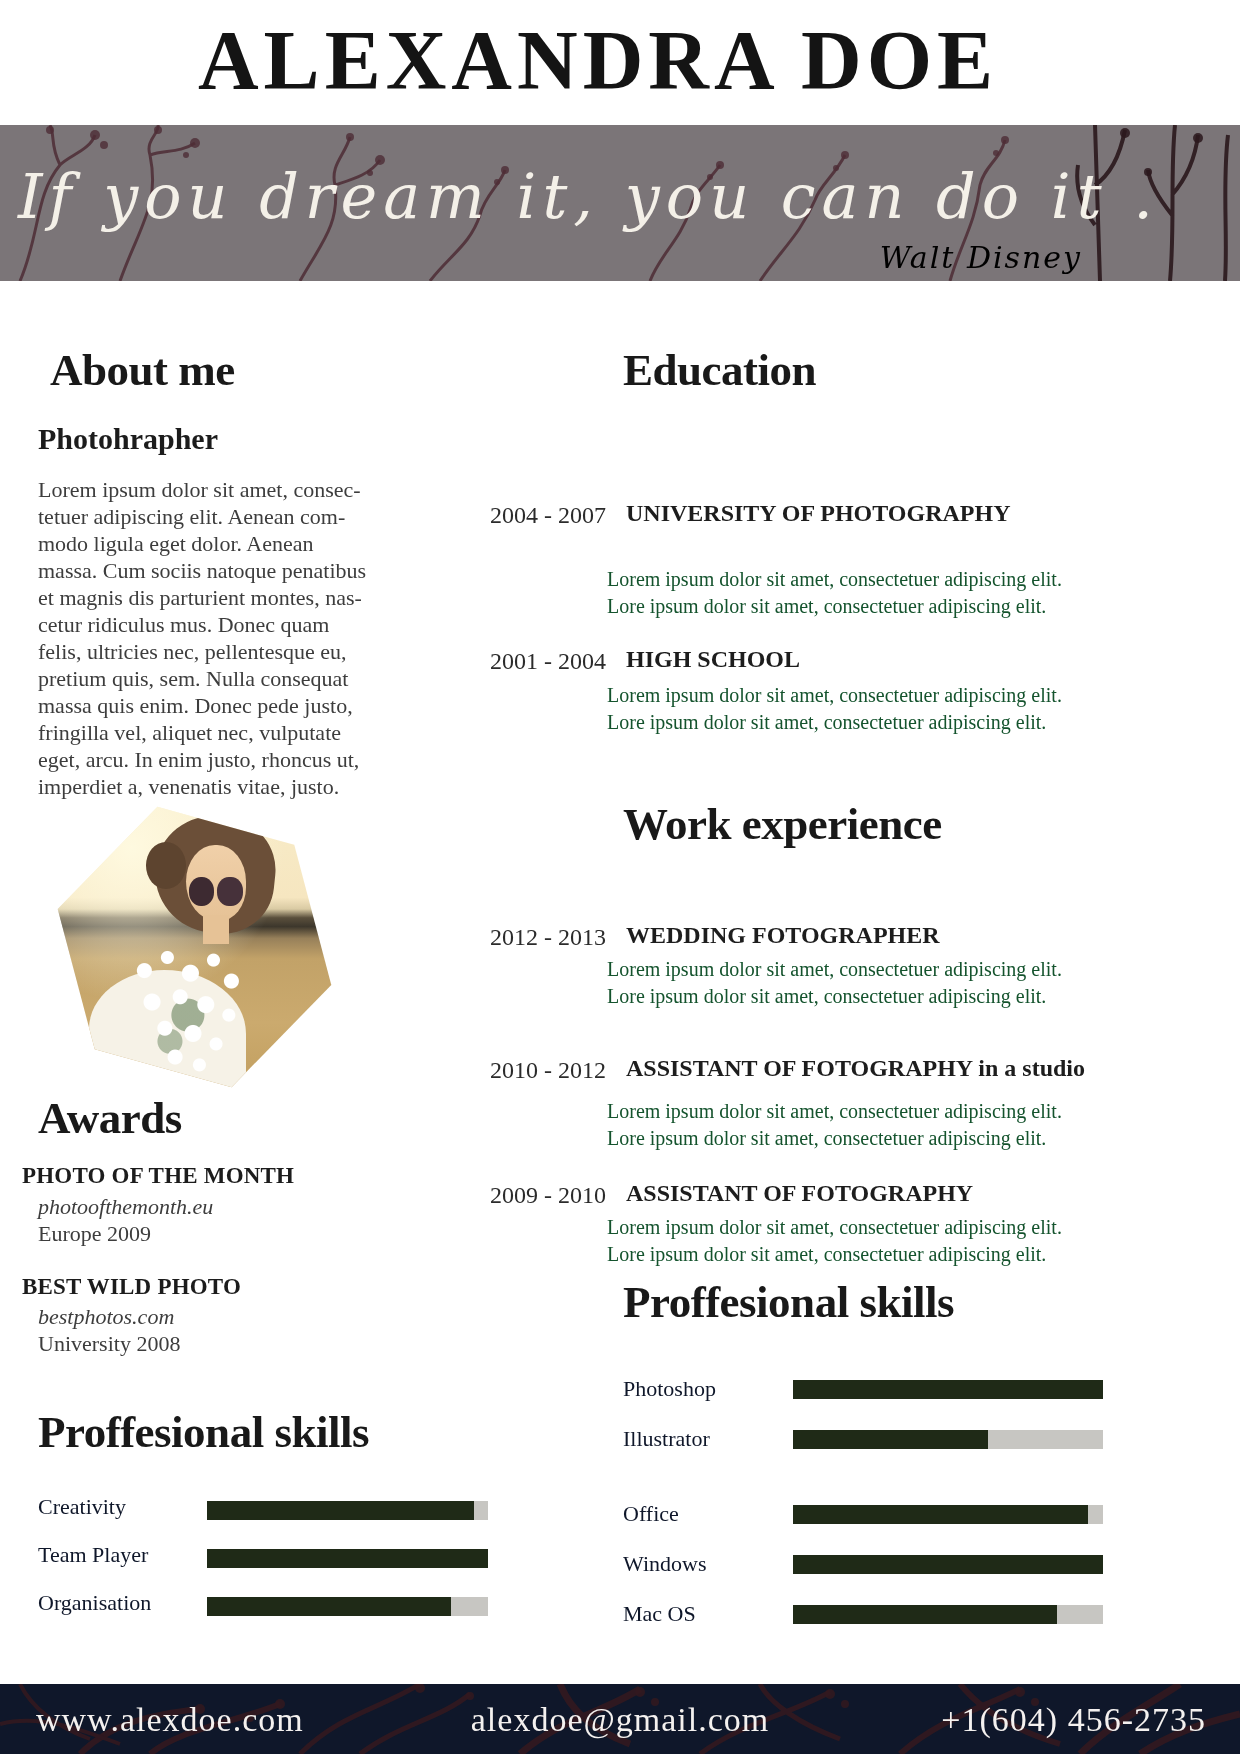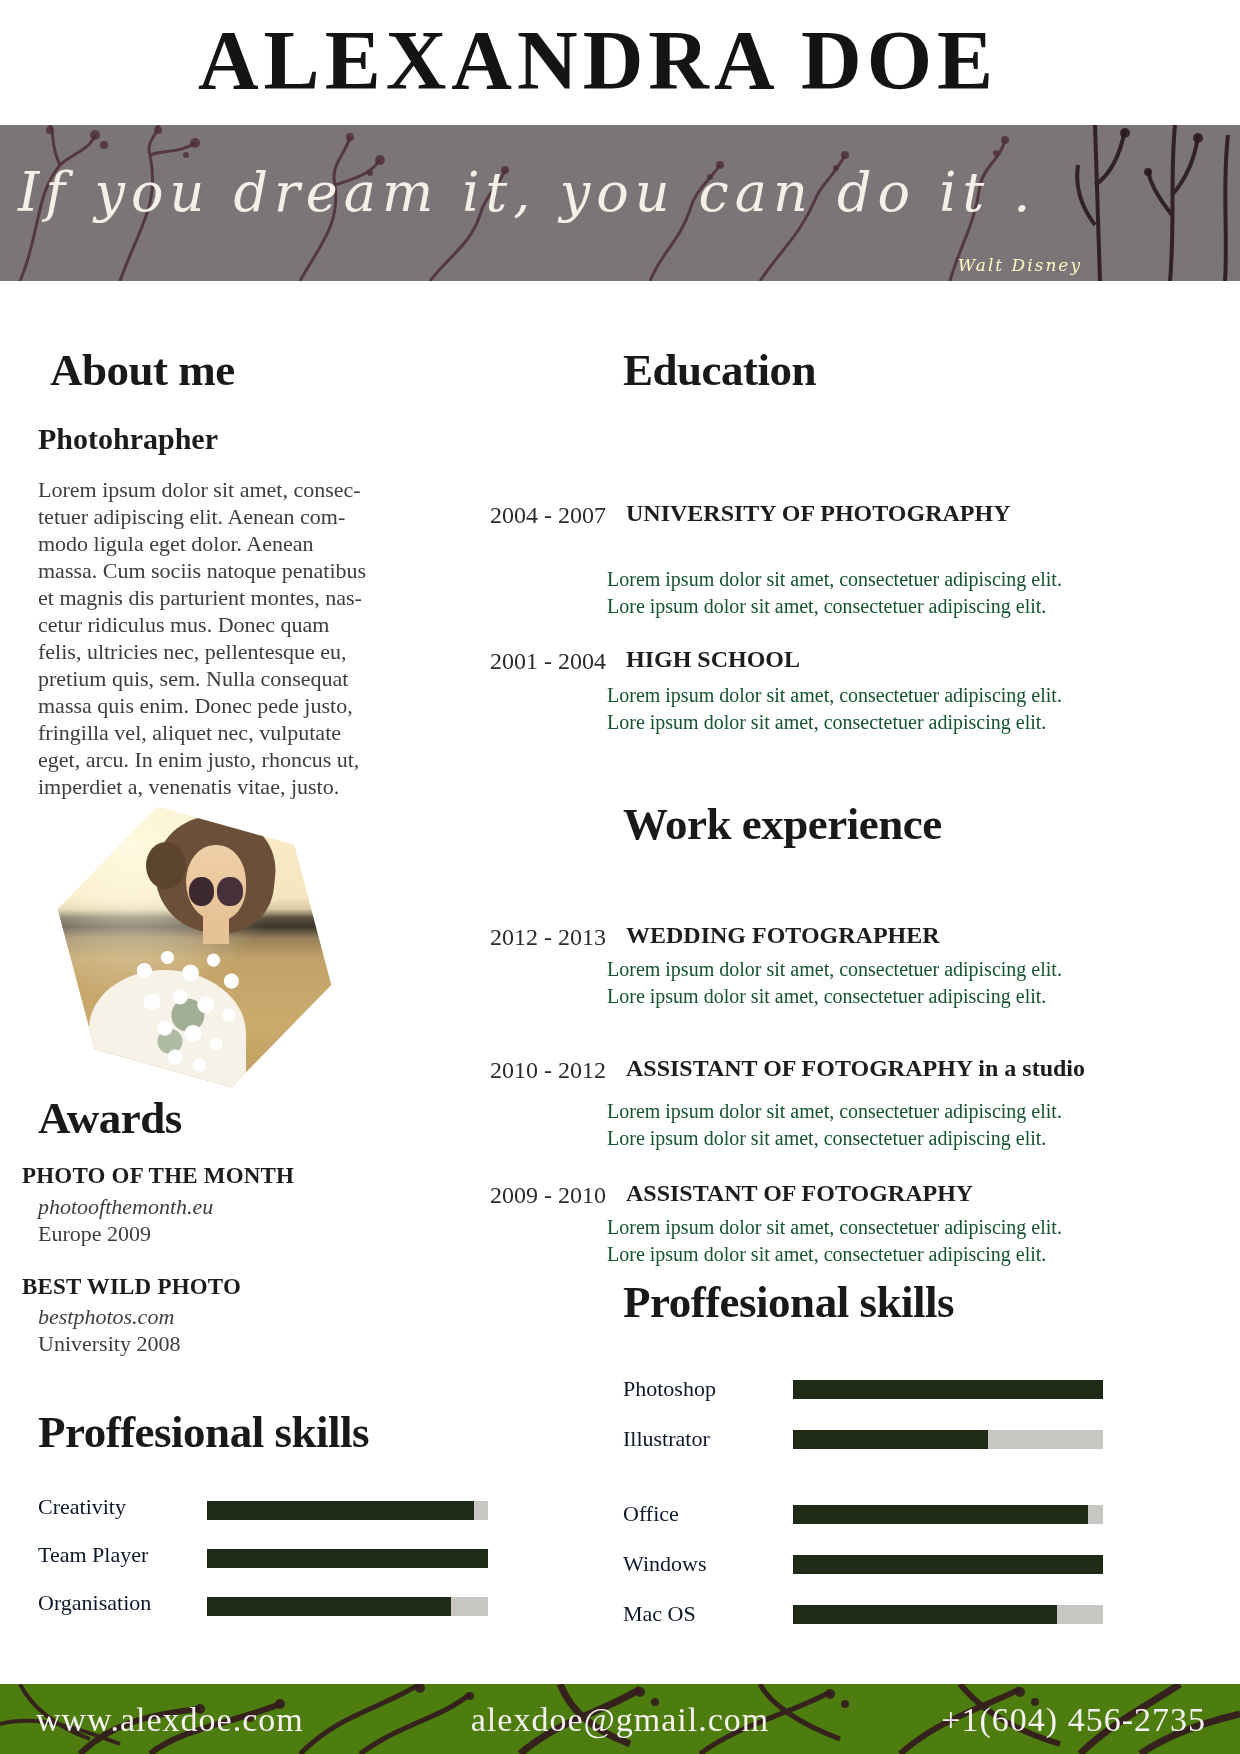--- a/index.html
+++ b/index.html
@@ -16,27 +16,27 @@
     letter-spacing:5px; color:#141414; white-space:nowrap;margin-left:48px;
   }
   
   .banner {
     position:absolute; top:125px; left:0; width:1240px; height:156px;
     background:#7b7578; overflow:hidden;
   }
   .banner svg { position:absolute; inset:0; width:100%; height:100%; }
   .quote {
     position:absolute; top:38px; left:18px; width:1210px;
-    font-size:54px; font-style:italic; color:#f4f0e8;
+    font-size:62px; font-style:italic; color:#f4f0e8;
     letter-spacing:6px; white-space:nowrap; line-height:1.1;
     font-family:"DejaVu Serif", cursive;
   }
   .quote-author {
     position:absolute; right:158px; bottom:6px;
-    font-size:17px; font-style:italic; color:#fef9c3; letter-spacing:2px;
+    font-size:30px; font-style:italic; color:#000000; letter-spacing:2px;
     font-family:"DejaVu Serif", cursive;
   }
   
   .h2 {
     position:absolute; font-size:45px; font-weight:bold;
     letter-spacing:-0.5px; color:#191919; white-space:nowrap;
   }
   
   .h-about   { left:50px; top:344px; }
   .role      { position:absolute; left:38px; top:422px; font-size:30px; font-weight:bold; }
@@ -107,21 +107,21 @@
   .entry-title {
     position:absolute; left:626px; font-size:24px; font-weight:bold; color:#1d1d1d; white-space:nowrap;
   }
   .entry-desc {
     position:absolute; left:607px; width:600px;
     font-size:20px; line-height:27px; color:#14532d; white-space:pre-line;
   }
   
   .footer {
     position:absolute; left:0; top:1684px; width:1240px; height:70px;
-    background:#4d7c0f; overflow:hidden;
+    background:#0f172a; overflow:hidden;
   }
   .footer svg { position:absolute; inset:0; width:100%; height:100%; }
   .footer-text { position:absolute; top:17px; font-size:34px; color:#f4f1ef; letter-spacing:1px; white-space:nowrap; }
   .f-web   { left:36px; }
   .f-email { left:0; width:1240px; text-align:center; }
   .f-phone { right:34px; }
 </style>
 </head>
 <body>
 

